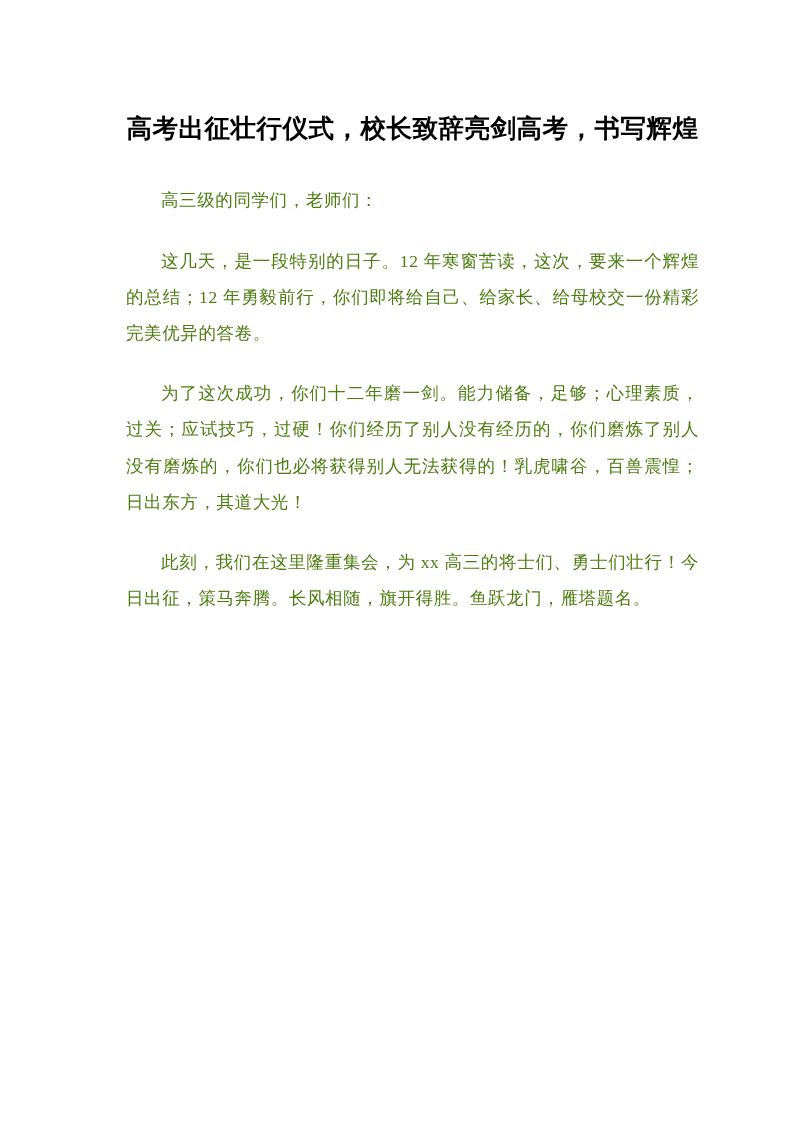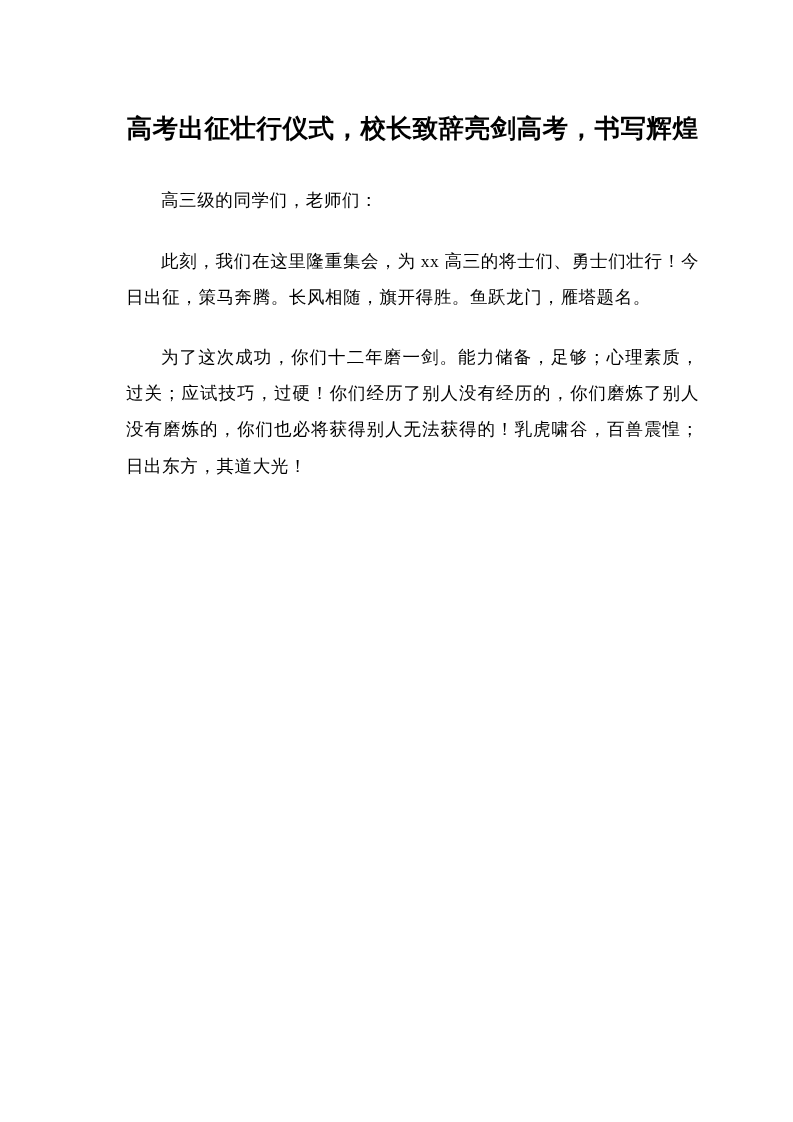--- a/index.html
+++ b/index.html
@@ -34,34 +34,35 @@
   }
   .body-text {
     font-family: "Liberation Serif", "DejaVu Serif", serif;
     font-size: 17.5px;
     line-height: 2.07;
     text-align: justify;
     text-justify: inter-ideograph;
     letter-spacing: 0.6px;
     margin: 0 0 24px 0;
     text-indent: 2em;
-    color: #000000;
+    color: #4d7c0f;
   }
   .body-text:last-child {
     margin-bottom: 0;
   }
 </style>
 </head>
 <body>
 
 <div class="page">
 
   <h1 class="doc-title">高考出征壮行仪式，校长致辞亮剑高考，书写辉煌</h1>
 
   <p class="body-text">高三级的同学们，老师们：</p>
 
 
+  <p class="body-text">这几天，是一段特别的日子。12 年寒窗苦读，这次，要来一个辉煌的总结；12 年勇毅前行，你们即将给自己、给家长、给母校交一份精彩完美优异的答卷。</p>
+
+  <p class="body-text">为了这次成功，你们十二年磨一剑。能力储备，足够；心理素质，过关；应试技巧，过硬！你们经历了别人没有经历的，你们磨炼了别人没有磨炼的，你们也必将获得别人无法获得的！乳虎啸谷，百兽震惶；日出东方，其道大光！</p>
 
   <p class="body-text">此刻，我们在这里隆重集会，为 xx 高三的将士们、勇士们壮行！今日出征，策马奔腾。长风相随，旗开得胜。鱼跃龙门，雁塔题名。</p>
-
-  <p class="body-text">为了这次成功，你们十二年磨一剑。能力储备，足够；心理素质，过关；应试技巧，过硬！你们经历了别人没有经历的，你们磨炼了别人没有磨炼的，你们也必将获得别人无法获得的！乳虎啸谷，百兽震惶；日出东方，其道大光！</p>
 
 </div>
 
 </body></html>

